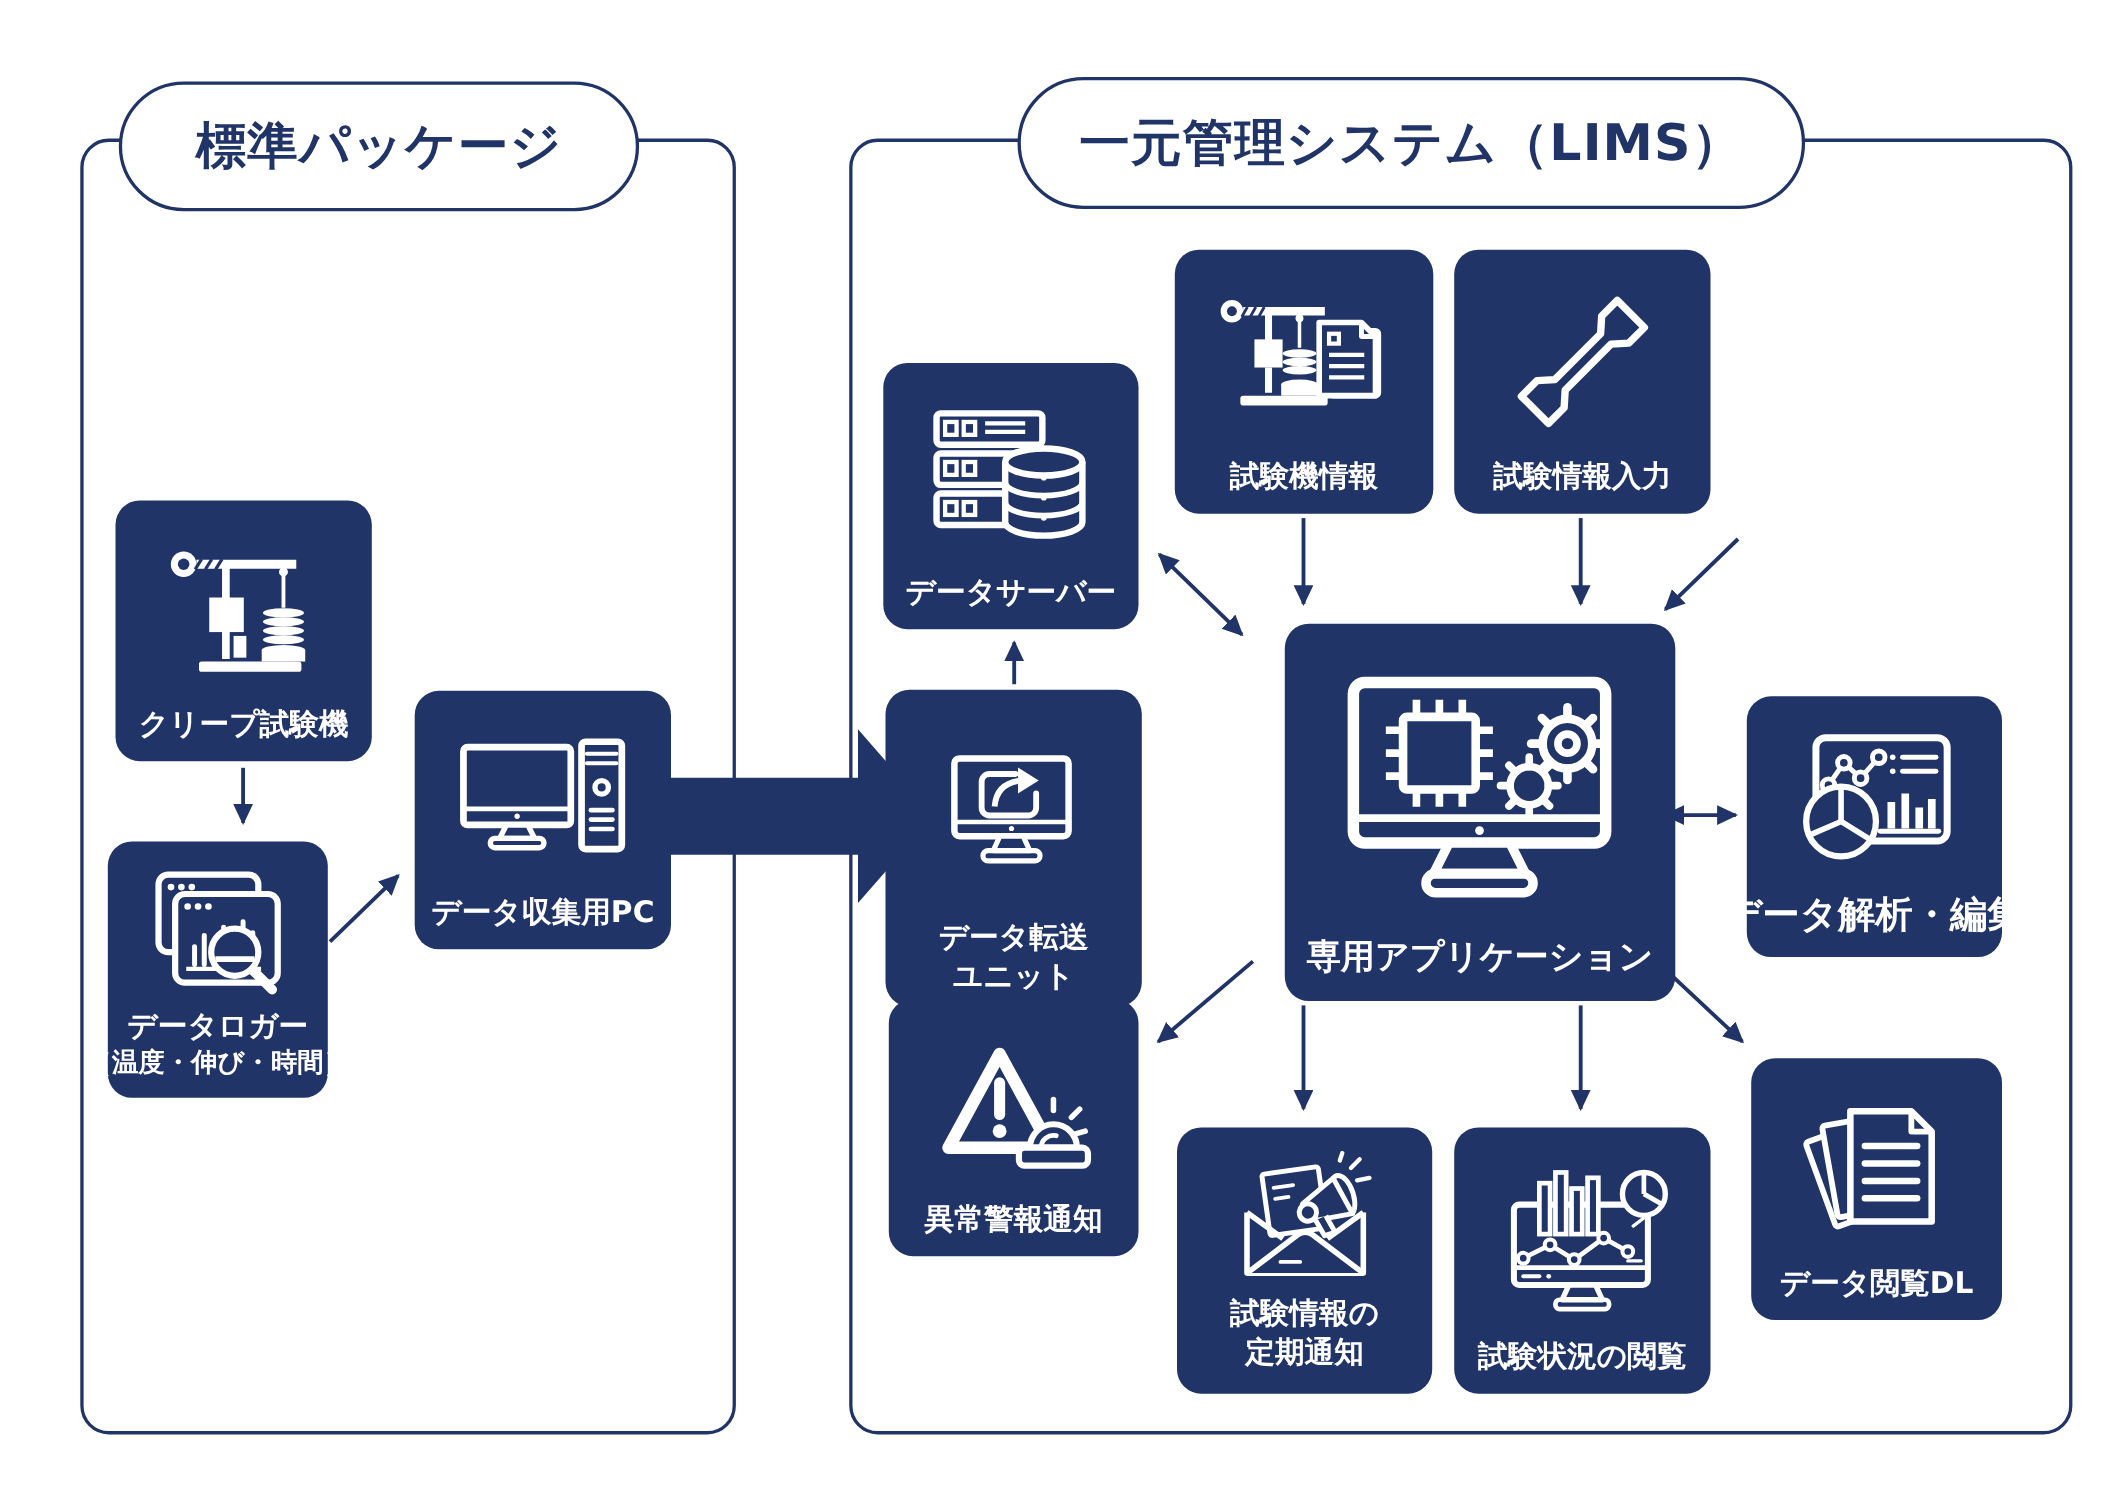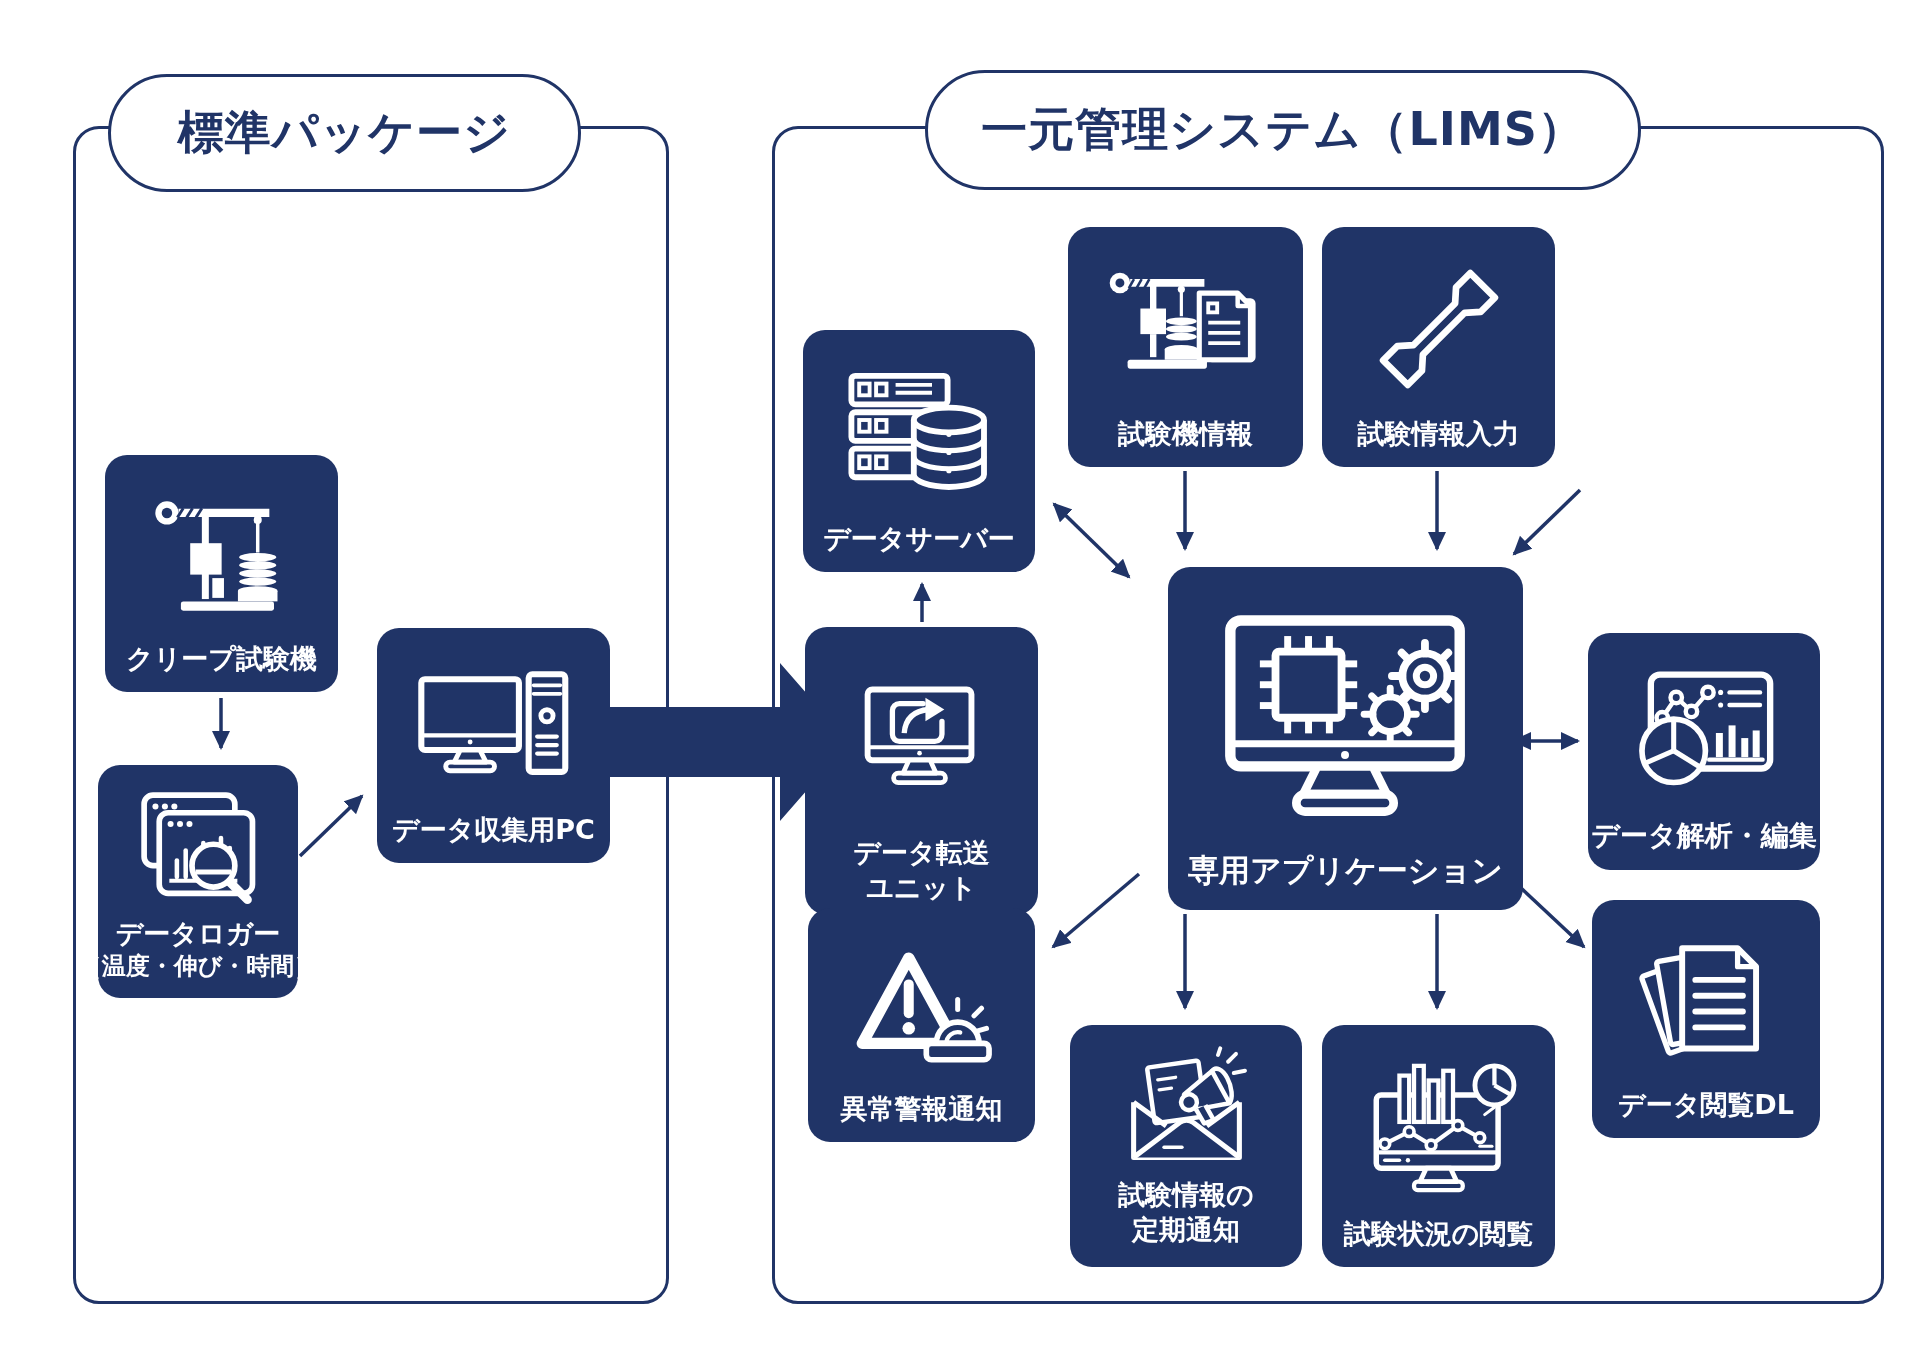--- a/index.html
+++ b/index.html
@@ -318,21 +318,21 @@
             <line x1="82" y1="71" x2="82" y2="46"></line>
             <line x1="92" y1="71" x2="92" y2="56"></line>
             <line x1="101" y1="71" x2="101" y2="50"></line>
           </g>
         <circle cx="36" cy="66" r="25" fill="#203467" stroke="#fff" stroke-width="4.5"></circle>
         <line x1="36" y1="66" x2="36" y2="41" stroke="#fff" stroke-width="4"></line>
         <line x1="36" y1="66" x2="57" y2="79" stroke="#fff" stroke-width="4"></line>
         <line x1="36" y1="66" x2="13" y2="76" stroke="#fff" stroke-width="4"></line>
       </svg>
     </div>
-    <div class="labels" style="font-size:28px;">データ解析・編集</div>
+    <div class="labels" style="font-size:34px;">データ解析・編集</div>
   </div>
 
   <div class="node" style="left:808px;top:908px;width:227px;height:234px;">
     <div class="icon-wrap">
       <svg viewBox="0 0 120 102" style="height:128px">
         <path d="M50,12 L13,80 L87,80 Z" fill="none" stroke="#fff" stroke-width="9" stroke-linejoin="round"></path>
         <line x1="50" y1="33" x2="50" y2="56" stroke="#fff" stroke-width="8" stroke-linecap="round"></line>
         <circle cx="50" cy="68" r="5" fill="#fff"></circle>
         <path d="M72,80 a17,17 0 0 1 34,0 z" fill="#203467" stroke="#fff" stroke-width="4.5" stroke-linejoin="round"></path>
         <path d="M80,80 a9,9 0 0 1 11,-8.7" fill="none" stroke="#fff" stroke-width="3.5" stroke-linecap="round"></path>
@@ -409,21 +409,21 @@
         <circle cx="112" cy="20" r="16" fill="#203467" stroke="#fff" stroke-width="4"></circle>
         <line x1="112" y1="20" x2="112" y2="4" stroke="#fff" stroke-width="3.5"></line>
         <line x1="112" y1="20" x2="126" y2="28" stroke="#fff" stroke-width="3.5"></line>
         <path d="M56,88 h20 l5,11 h-30 z" fill="#203467" stroke="#fff" stroke-width="4" stroke-linejoin="round"></path>
         <rect x="46" y="99" width="40" height="7" rx="3" fill="none" stroke="#fff" stroke-width="3.5"></rect>
       </svg>
     </div>
     <div class="labels">試験状況の閲覧</div>
   </div>
 
-  <div class="node" style="left:1592px;top:900px;width:228px;height:238px;">
+  <div class="node" style="left:1592px;top:962px;width:228px;height:238px;">
     <div class="icon-wrap">
       <svg viewBox="0 0 112 100" style="height:132px">
         <g transform="rotate(-20 40 58)">
             <rect x="18" y="22" width="50" height="62" rx="2" fill="#203467" stroke="#fff" stroke-width="4"></rect>
           </g>
         <g transform="rotate(-10 46 56)">
             <rect x="25" y="16" width="52" height="64" rx="2" fill="#203467" stroke="#fff" stroke-width="4"></rect>
           </g>
         <path d="M38,10 H80 L94,24 V86 H38 Z" fill="#203467" stroke="#fff" stroke-width="4.5" stroke-linejoin="round"></path>
         <path d="M80,10 V24 H94" fill="none" stroke="#fff" stroke-width="4" stroke-linejoin="round"></path>

